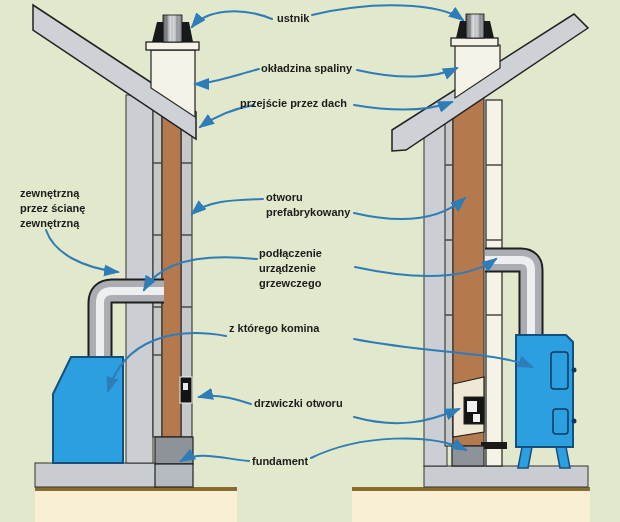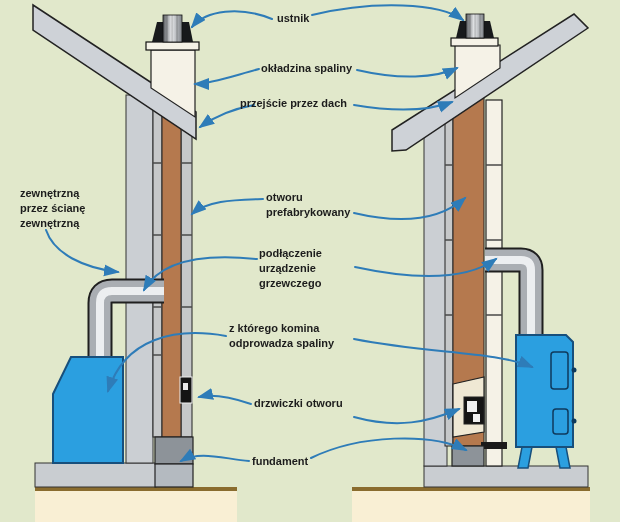--- a/index.html
+++ b/index.html
@@ -146,21 +146,20 @@
   <span>otworu</span>
   <span>prefabrykowany</span>
 </div>
 <div class="lbl" style="left:259px;top:246px;">
   <span>podłączenie</span>
   <span>urządzenie</span>
   <span>grzewczego</span>
 </div>
 <div class="lbl" style="left:229px;top:321px;">
   <span>z którego komina</span>
-  <span>odprowadza spaliny</span>
 </div>
 <div class="lbl" style="left:254px;top:396px;">
   <span>drzwiczki otworu</span>
 </div>
 <div class="lbl" style="left:252px;top:454px;">
   <span>fundament</span>
 </div>
 <div class="lbl" style="left:20px;top:186px;">
   <span>zewnętrzną</span>
   <span>przez ścianę</span>

